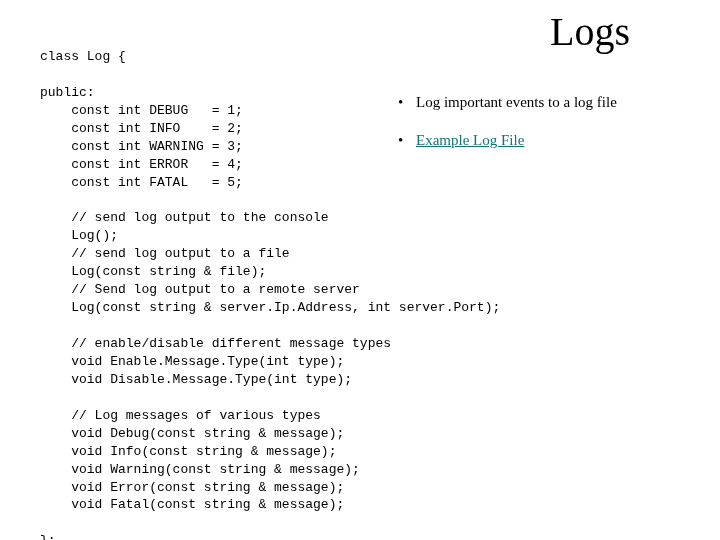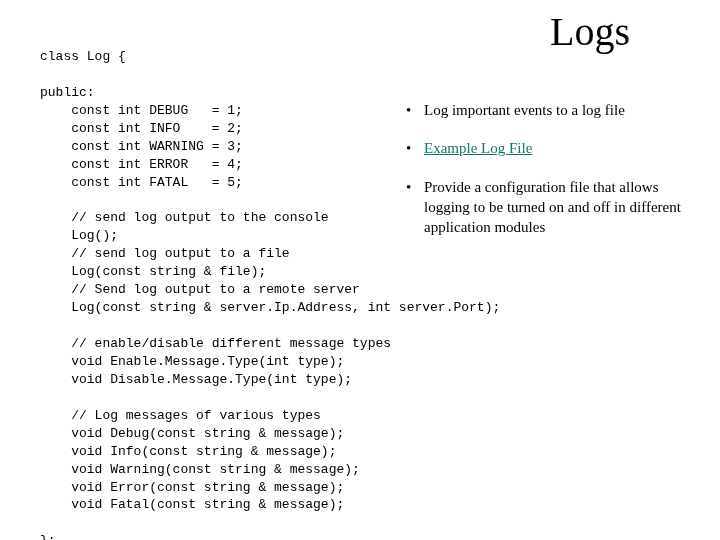--- a/index.html
+++ b/index.html
@@ -39,21 +39,21 @@
   .bullets {
     position: absolute;
     top: 88px;
     left: 390px;
     width: 310px;
     font-size: 15px;
     line-height: 1.35;
   }
   .bullets ul {
     list-style: none;
-    margin: 12px;
+    margin: 4px;
     padding: 0;
   }
   .bullets li {
     position: relative;
     padding-left: 22px;
     margin-bottom: 18px;
   }
   .bullets li::before {
     content: "•";
     position: absolute;
@@ -102,19 +102,16 @@
 };</div>
 
   <div class="bullets">
     <ul>
       <li>
         <span>Log important events to a log file</span>
       </li>
       <li>
         <span class="link">Example Log File</span>
       </li>
-      <li>
-        <span>Provide a configuration file that allows logging to be turned on and off in different application modules</span>
-      </li>
     </ul>
   </div>
 
 </div>
 
 </body></html>

